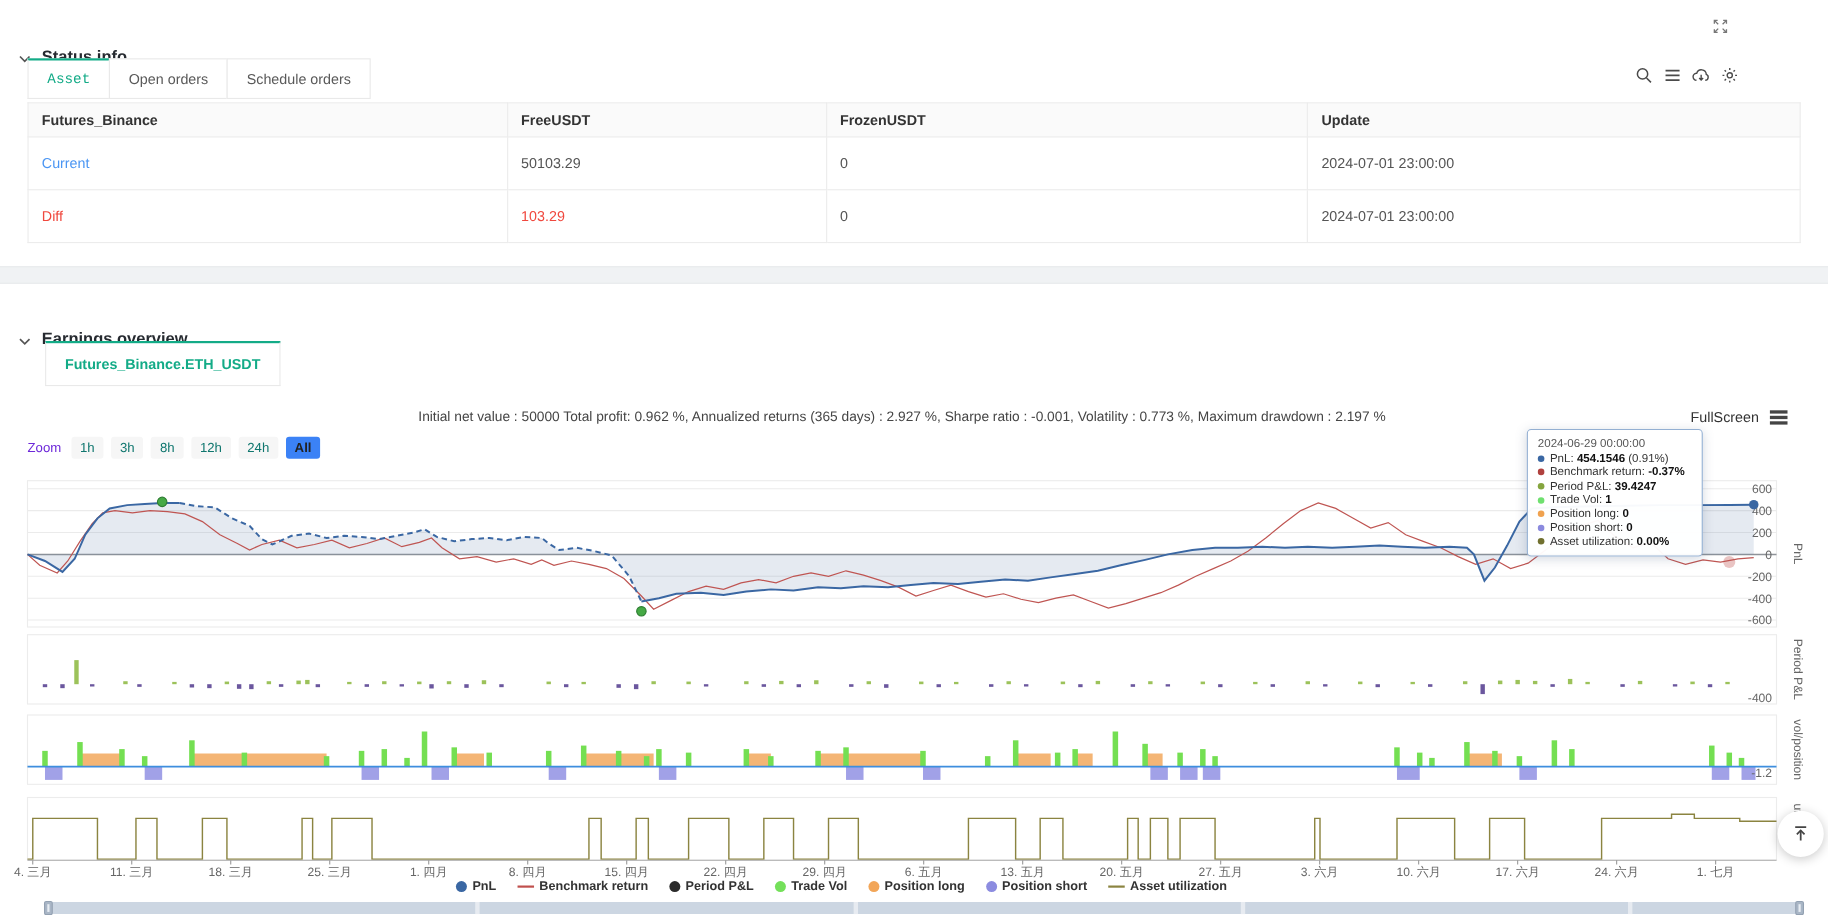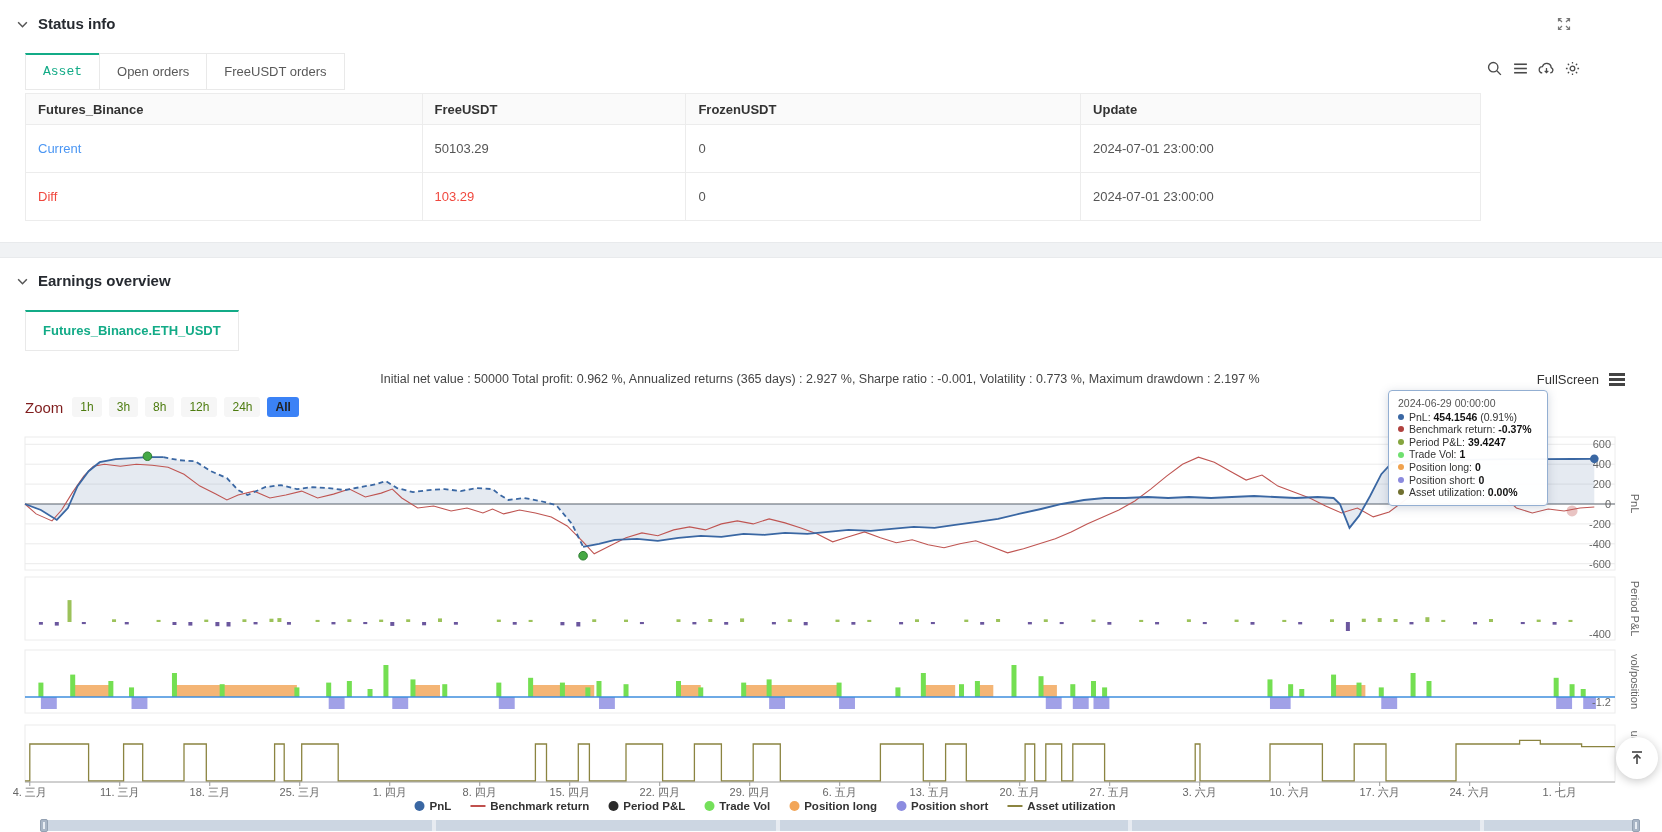--- a/index.html
+++ b/index.html
@@ -1,38 +1,38 @@
 <!DOCTYPE html>
 <html><head>
 <meta charset="utf-8">
 <style>
   * { margin:0; padding:0; box-sizing:border-box; }
   html,body { width:1662px; height:832px; overflow:hidden; background:#fff;
     font-family:"Liberation Sans","DejaVu Sans",sans-serif; color:#333; }
   body { position:relative; }
 
-  .sec-header { position:absolute; display:flex; align-items:center; gap:9px; }
+  .sec-header { position:absolute; display:flex; align-items:flex-end; gap:9px;margin-top:28px; }
   .sec-title { font-size:15px; font-weight:700; color:#262a30; }
   .chev { width:13px; height:13px; display:inline-block; cursor:pointer; }
 
   #status-expand { position:absolute; top:16px; left:1556px; cursor:pointer; }
 
   
   .tabs { position:absolute; display:flex; }
   .tab { border:1px solid #e9e9e9; background:#fff; color:#595959; font-size:13px;
          padding:10px 17px; cursor:pointer; margin-left:-1px; white-space:nowrap; }
   .tab:first-child { margin-left:0; }
   .tab.active { color:#13ab87; border-top:2px solid #13ab87; padding-top:9px; font-weight:400;font-family:Liberation Mono, monospace; }
-  .tab.single { color:#13ab87; border-top:2px solid #13ab87; padding:11px 17px 12px; font-weight:700; font-size:13px; }
+  .tab.single { color:#13ab87; border-top:2px solid #13ab87; padding:11px 17px 12px; font-weight:700; font-size:13px;margin-left:16px; }
 
   #table-tools { position:absolute; top:60px; left:1486px; display:flex; gap:9px; align-items:center; }
   #table-tools .ticon { width:17px; height:17px; cursor:pointer; }
 
   
-  #status-table { position:absolute; top:93px; left:25px; width:1456px; border-collapse:collapse;border-radius:31px; }
+  #status-table { position:absolute; top:93px; left:25px; width:1612px; border-collapse:collapse;border-radius:31px; }
   #status-table th { background:#fafafa; font-weight:700; font-size:13px; color:#333;
     text-align:left; padding:0 12px; height:31px; border:1px solid #ececec; }
   #status-table td { font-size:13px; color:#555; text-align:left; padding:16px 12px;
     height:34px; border:1px solid #ececec; background:#fff; }
   #status-table .c0 { width:436px; } #status-table .c1 { width:290px; }
   #status-table .c2 { width:438px; } #status-table .c3 { width:448px; }
 
   #divider { position:absolute; top:242px; left:0; width:1662px; height:16px;
     background:#f0f2f4; border-top:1px solid #e8eaec; border-bottom:1px solid #e8eaec; }
 
@@ -40,22 +40,22 @@
   #chart { position:absolute; top:348px; left:0; width:1662px; height:484px; }
   #chart-title { position:absolute; top:24px; left:25px; width:1590px; text-align:center;
     font-size:12.5px; color:#454545; }
   #fullscreen-ctl { position:absolute; top:24px; right:37px; display:flex; align-items:center;
     gap:10px; cursor:pointer; }
   #fullscreen-ctl span { font-size:13px; color:#333;text-align:right; }
   .hamb { display:inline-flex; flex-direction:column; gap:2.5px; }
   .hamb i { width:16px; height:2.6px; background:#444; display:block; }
 
   #zoom-row { position:absolute; top:49px; left:25px; display:flex; align-items:center; gap:7px; }
-  #zoom-row .zlabel { font-size:15px; color:#7f1d1d; margin-right:2px; }
-  .zbtn { font-size:12px; color:#4d7c0f; background:#f6f6f6; border-radius:3px;
+  #zoom-row .zlabel { font-size:12px; color:#6d28d9; margin-right:2px; }
+  .zbtn { font-size:12px; color:#0f766e; background:#f6f6f6; border-radius:3px;
     padding:3px 8px; cursor:pointer; }
   .zbtn.active { color:#222; background:#3b82f6; font-weight:700; }
 
   #chart-svg { position:absolute; top:0; left:0; }
 
   
   #tooltip { position:absolute; top:42px; left:1388px; width:160px;
     background:rgba(255,255,255,0.96); border:1px solid #93afd2; border-radius:4px;
     box-shadow:0 2px 10px rgba(80,100,130,.25); padding:6px 9px; z-index:5;
     font-size:10.5px; line-height:12.6px; color:#333; }
@@ -101,21 +101,21 @@
     <path d="M2.5,5.5 V2.5 H5.5 M2.5,2.5 L6,6"></path>
     <path d="M13.5,5.5 V2.5 H10.5 M13.5,2.5 L10,6"></path>
     <path d="M2.5,10.5 V13.5 H5.5 M2.5,13.5 L6,10"></path>
     <path d="M13.5,10.5 V13.5 H10.5 M13.5,13.5 L10,10"></path>
   </svg>
 </span>
 
 <div class="tabs" id="status-tabs" style="top:53px;left:25px;">
     <div class="tab active">Asset</div>
     <div class="tab">Open orders</div>
-    <div class="tab">FreeUSDT orders</div>
+    <div class="tab">Schedule orders</div>
   </div>
 
 <div id="table-tools">
   <span class="ticon">
     <svg width="17" height="17" viewBox="0 0 16 16" fill="none" stroke="#4a4a4a" stroke-width="1.3">
       <circle cx="6.8" cy="6.8" r="4.4"></circle>
         <line x1="10.2" y1="10.2" x2="14" y2="14"></line>
     </svg>
   </span>
   <span class="ticon">

